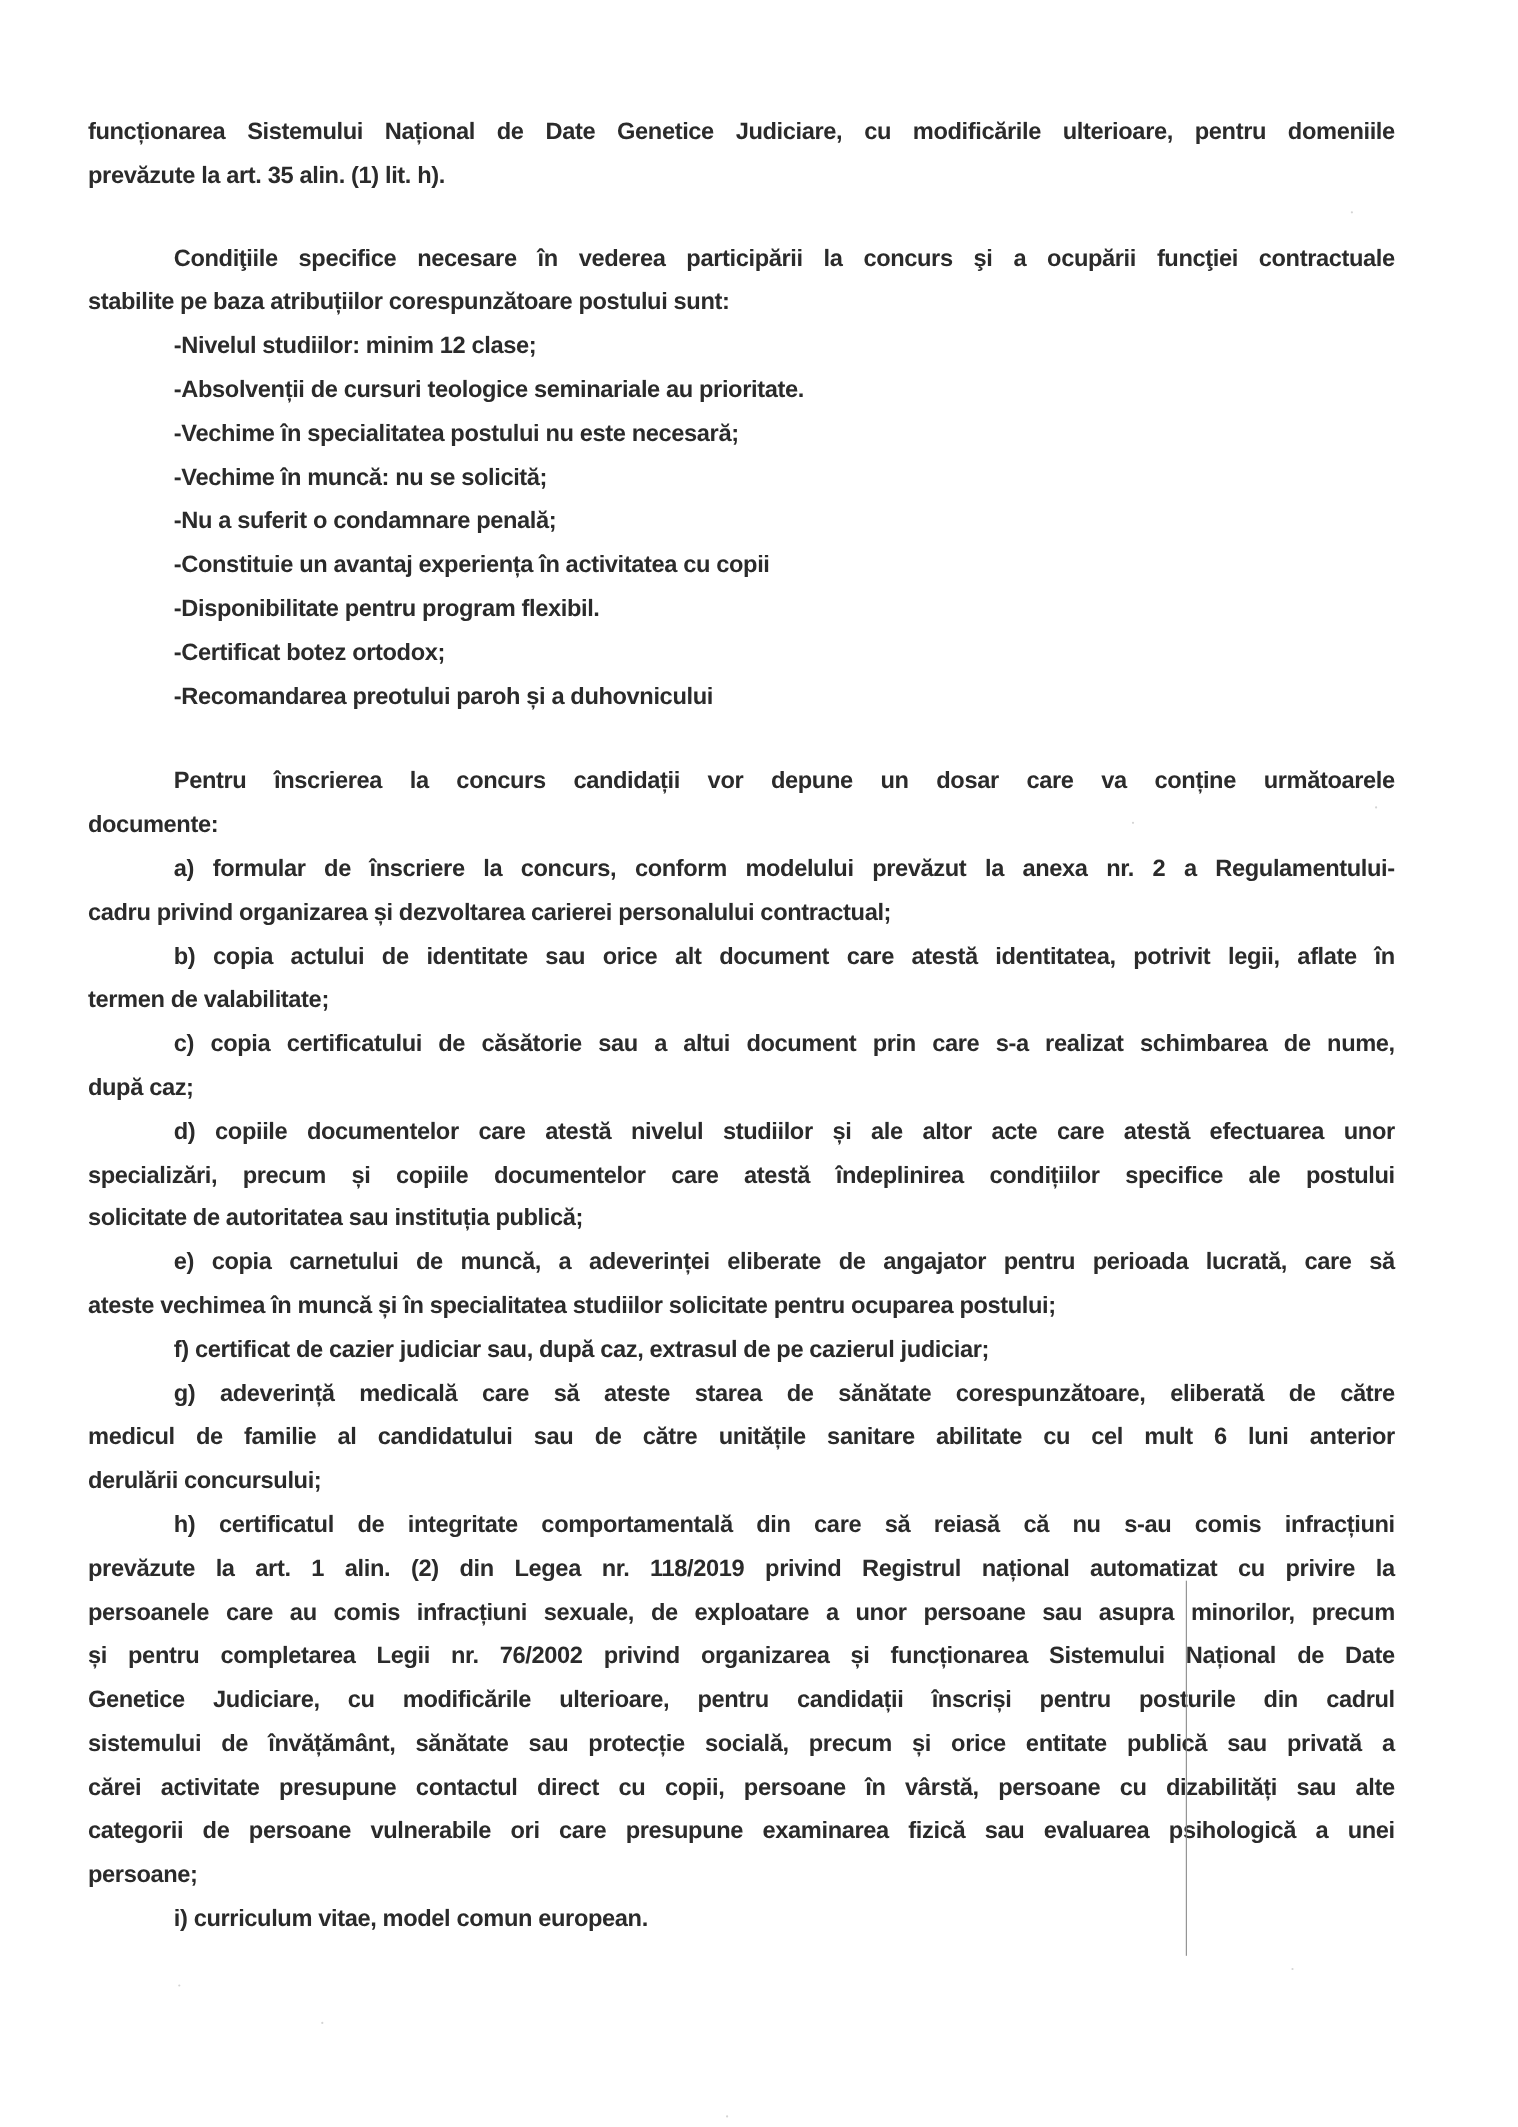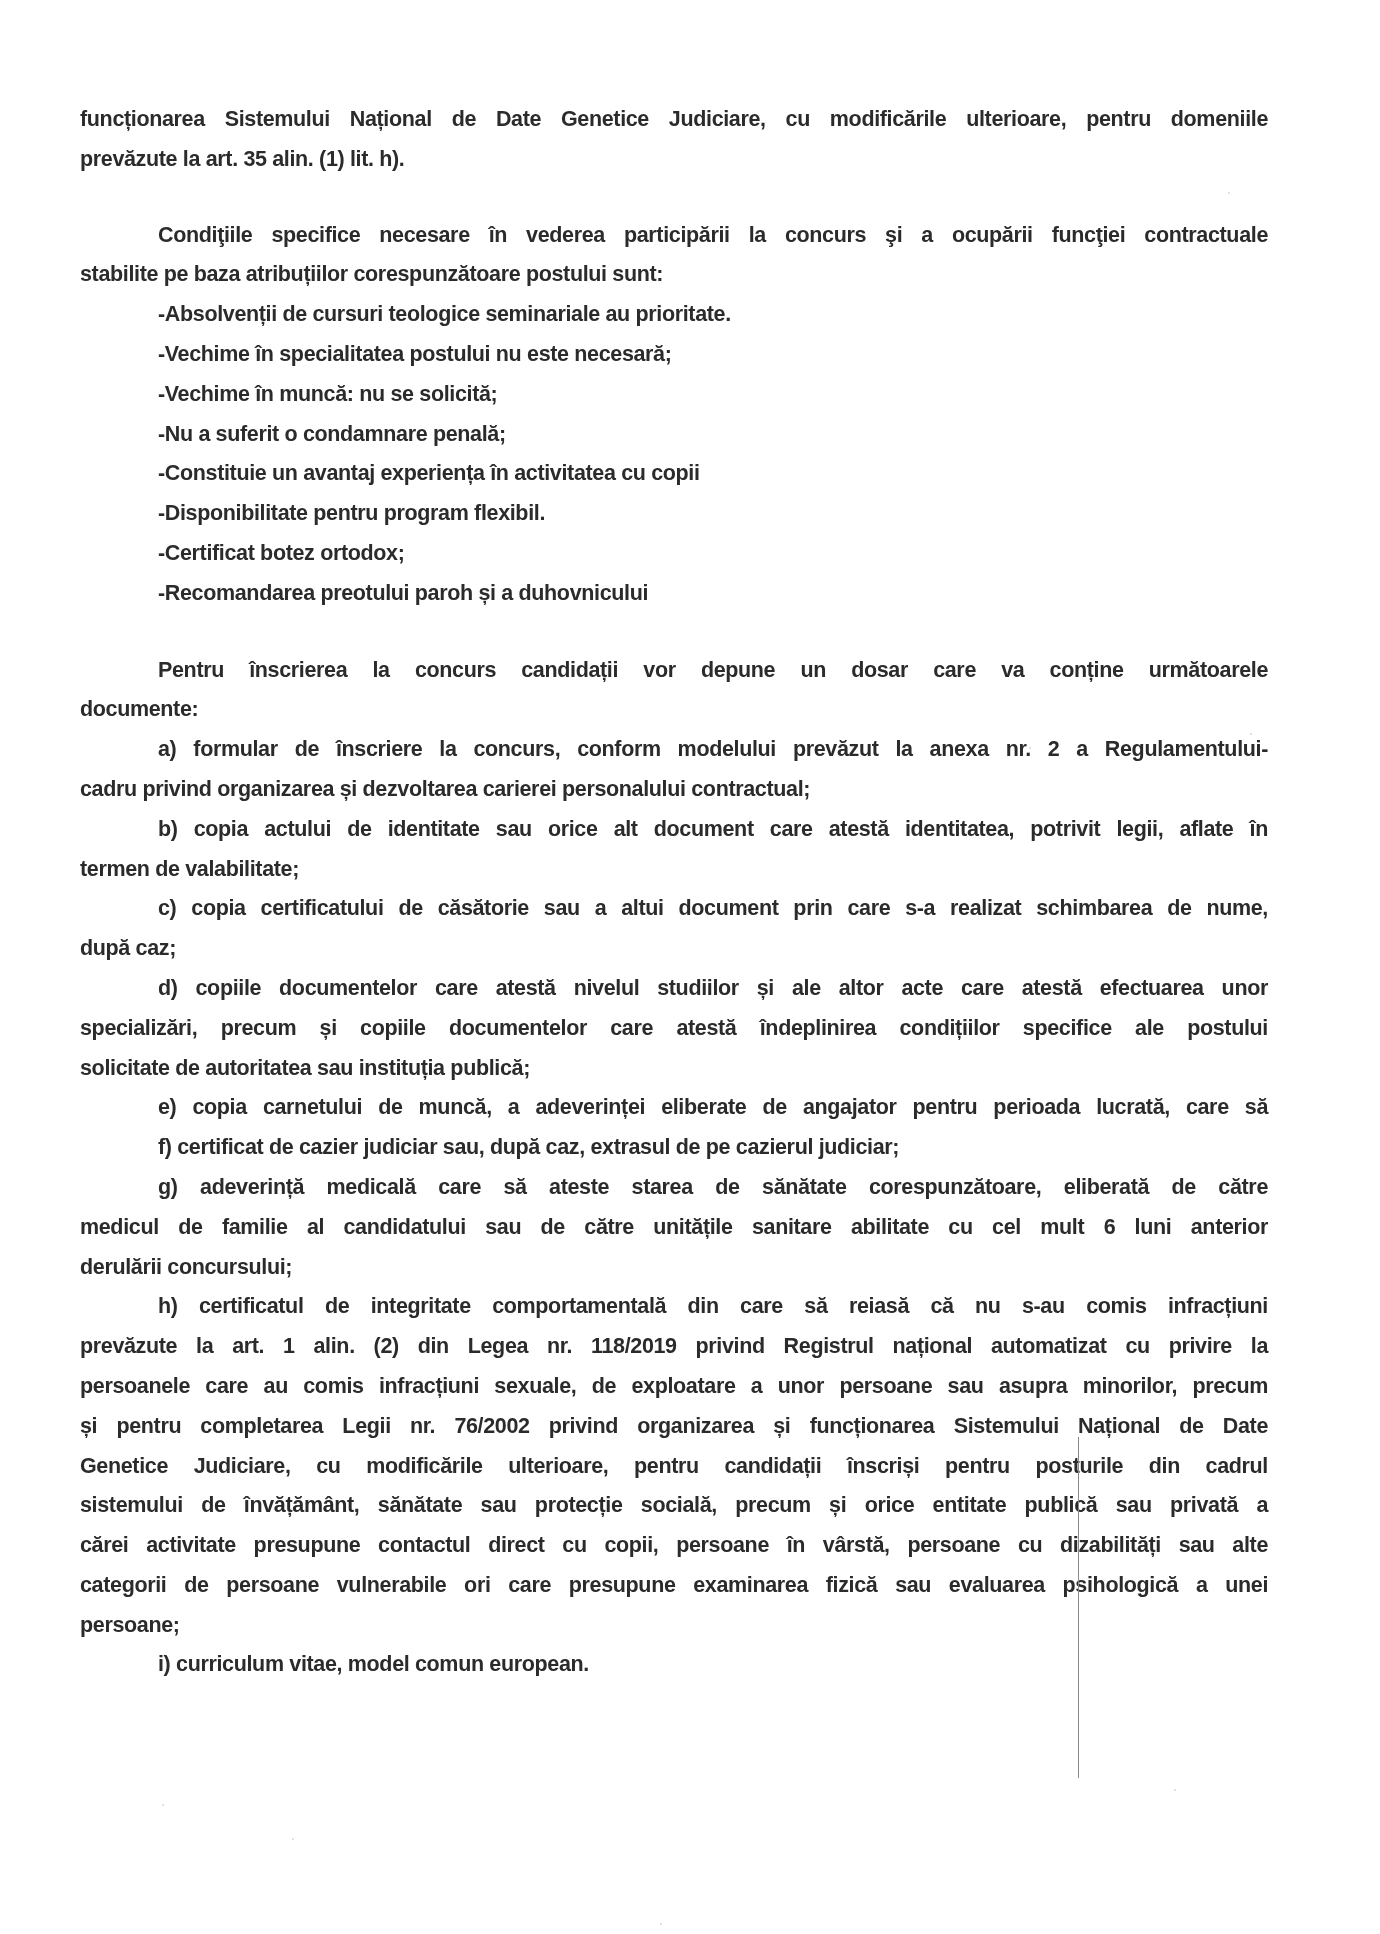--- a/index.html
+++ b/index.html
@@ -73,20 +73,21 @@
   </div>
 
   <div class="gap"></div>
 
   <div>
     <div class="line just indent">Condiţiile  specifice necesare în vederea participării la concurs şi a ocupării funcţiei contractuale</div>
     <div class="line">stabilite pe baza atribuțiilor corespunzătoare postului sunt:</div>
   </div>
 
   <div>
+    <div class="line list-indent">-Nivelul studiilor: minim 12 clase;</div>
     <div class="line list-indent">-Absolvenții de cursuri teologice seminariale au prioritate.</div>
     <div class="line list-indent">-Vechime în specialitatea postului nu este necesară;</div>
     <div class="line list-indent">-Vechime în muncă: nu se solicită;</div>
     <div class="line list-indent">-Nu a suferit o condamnare penală;</div>
     <div class="line list-indent">-Constituie un avantaj experiența în activitatea cu copii</div>
     <div class="line list-indent">-Disponibilitate pentru program flexibil.</div>
     <div class="line list-indent">-Certificat botez ortodox;</div>
     <div class="line list-indent">-Recomandarea preotului paroh și a duhovnicului</div>
   </div>
 
@@ -113,20 +114,21 @@
   </div>
 
   <div>
     <div class="line just indent">d) copiile documentelor care atestă nivelul studiilor și ale altor acte care atestă efectuarea unor</div>
     <div class="line just">specializări, precum și copiile documentelor care atestă îndeplinirea condițiilor specifice ale postului</div>
     <div class="line">solicitate de autoritatea sau instituția publică;</div>
   </div>
 
   <div>
     <div class="line just indent">e) copia carnetului de muncă, a adeverinței eliberate de angajator pentru perioada lucrată, care să</div>
+    <div class="line">ateste vechimea în muncă și în specialitatea studiilor solicitate pentru ocuparea postului;</div>
   </div>
 
   <div>
     <div class="line indent">f) certificat de cazier judiciar sau, după caz, extrasul de pe cazierul judiciar;</div>
   </div>
 
   <div>
     <div class="line just indent">g) adeverință medicală care să ateste starea de sănătate corespunzătoare, eliberată de către</div>
     <div class="line just">medicul de familie al candidatului sau de către unitățile sanitare abilitate cu cel mult 6 luni anterior</div>
     <div class="line">derulării concursului;</div>

